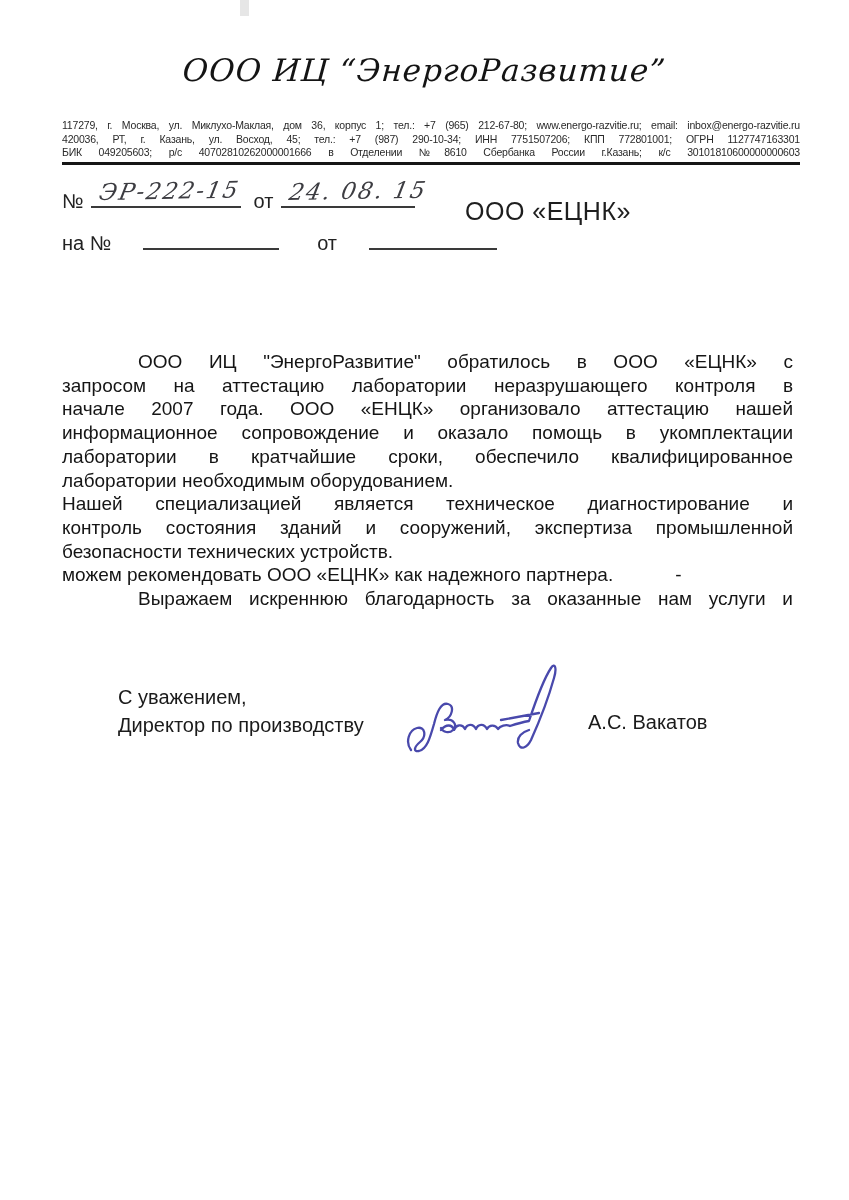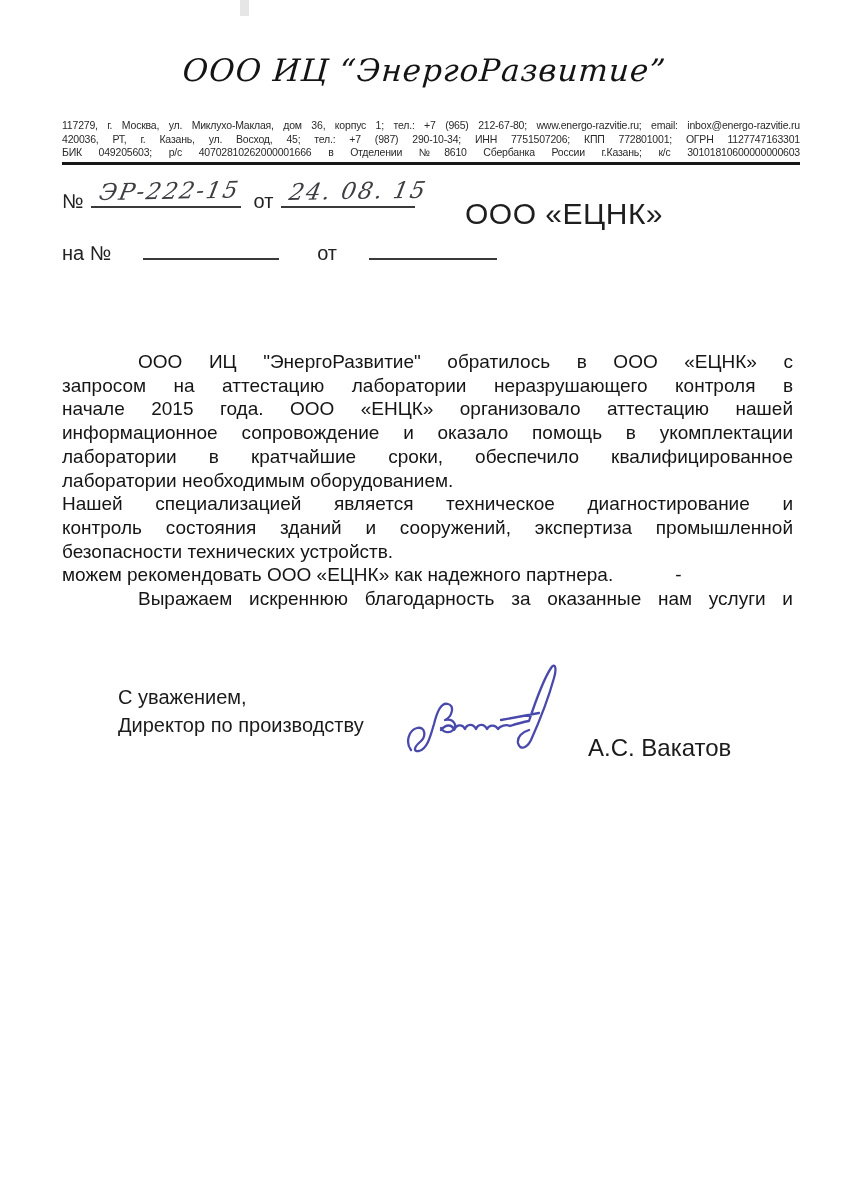--- a/index.html
+++ b/index.html
@@ -24,49 +24,49 @@
     letter-spacing:-0.2px; word-spacing:-0.5px;
     text-align:justify; text-align-last:justify;
   }
   .rule { position:absolute; top:162px; left:62px; width:738px; height:3px;
     background:#161616; }
 
   
   .ref-row { position:absolute; left:62px; display:flex; align-items:baseline;
     font-size:20px; color:#222; }
   .ref-row-1 { top:186px; }
-  .ref-row-2 { top:238px;gap:24px; }
+  .ref-row-2 { top:228px;gap:24px; }
   .ref-label { white-space:nowrap; }
   .blank { display:inline-block; position:relative; height:20px;
     border-bottom:2px solid #3a3a3a; }
   .blank-1 { width:150px; margin:0 12px 0 8px; }
   .blank-2 { width:134px; margin-left:8px; }
   .blank-3 { width:136px; margin:0 14px 0 8px; }
   .blank-4 { width:128px; margin-left:8px; }
   .handwriting {
     position:absolute; left:6px; bottom:1px; white-space:nowrap;
     font-family:"DejaVu Serif", serif; font-style:italic;
     font-size:23px; color:#3d3d42; letter-spacing:2px;
     transform:skewX(-12deg) rotate(-1deg); transform-origin:left bottom;
   }
-  .recipient { position:absolute; left:465px; top:197px; font-size:30px;
+  .recipient { position:absolute; left:465px; top:197px; font-size:25px;
     color:#1e1e1e; letter-spacing:.5px; }
 
   
   .body-text { position:absolute; top:350px; left:62px; width:731px;
     font-size:19px; line-height:23.7px; color:#151515; }
   .bline { text-align:justify; text-align-last:justify; white-space:normal; }
   .bline.indent { text-indent:76px; }
   .bline.para-end { text-align-last:left; }
   .trail-dash { margin-left:62px; }
 
   
   .closing   { position:absolute; left:118px; top:686px; font-size:20px; }
   .sig-title { position:absolute; left:118px; top:714px; font-size:20px;text-align:right; }
-  .sig-name  { position:absolute; left:588px; top:734px; font-size:24px; }
+  .sig-name  { position:absolute; left:588px; top:711px; font-size:20px; }
   .signature-svg { position:absolute; left:403px; top:658px; }
 </style>
 </head>
 <body>
 
 <div class="page">
 
   <div class="scan-mark"></div>
 
   <div class="logo">ООО ИЦ “ЭнергоРазвитие”</div>
@@ -95,21 +95,21 @@
   <div class="ref-row ref-row-2">
     <span class="ref-label">на №</span>
     <span class="blank blank-3"></span>
     <span class="ref-label">от</span>
     <span class="blank blank-4"></span>
   </div>
 
   <div class="body-text">
     <div class="bline indent">ООО ИЦ "ЭнергоРазвитие" обратилось в ООО «ЕЦНК» с</div>
     <div class="bline">запросом на аттестацию лаборатории неразрушающего контроля в</div>
-    <div class="bline">начале 2015 года. ООО «ЕНЦК» организовало аттестацию нашей</div>
+    <div class="bline">начале 2007 года. ООО «ЕНЦК» организовало аттестацию нашей</div>
     <div class="bline">информационное сопровождение и оказало помощь в укомплектации</div>
     <div class="bline">лаборатории в кратчайшие сроки, обеспечило квалифицированное</div>
     <div class="bline para-end">лаборатории необходимым оборудованием.</div>
     <div class="bline">Нашей специализацией является техническое диагностирование и</div>
     <div class="bline">контроль состояния зданий и сооружений, экспертиза промышленной</div>
     <div class="bline para-end">безопасности технических устройств.</div>
     <div class="bline para-end">
       <span>можем рекомендовать ООО «ЕЦНК» как надежного партнера.</span><span class="trail-dash">-</span>
     </div>
     <div class="bline indent">Выражаем искреннюю благодарность за оказанные нам услуги и</div>

